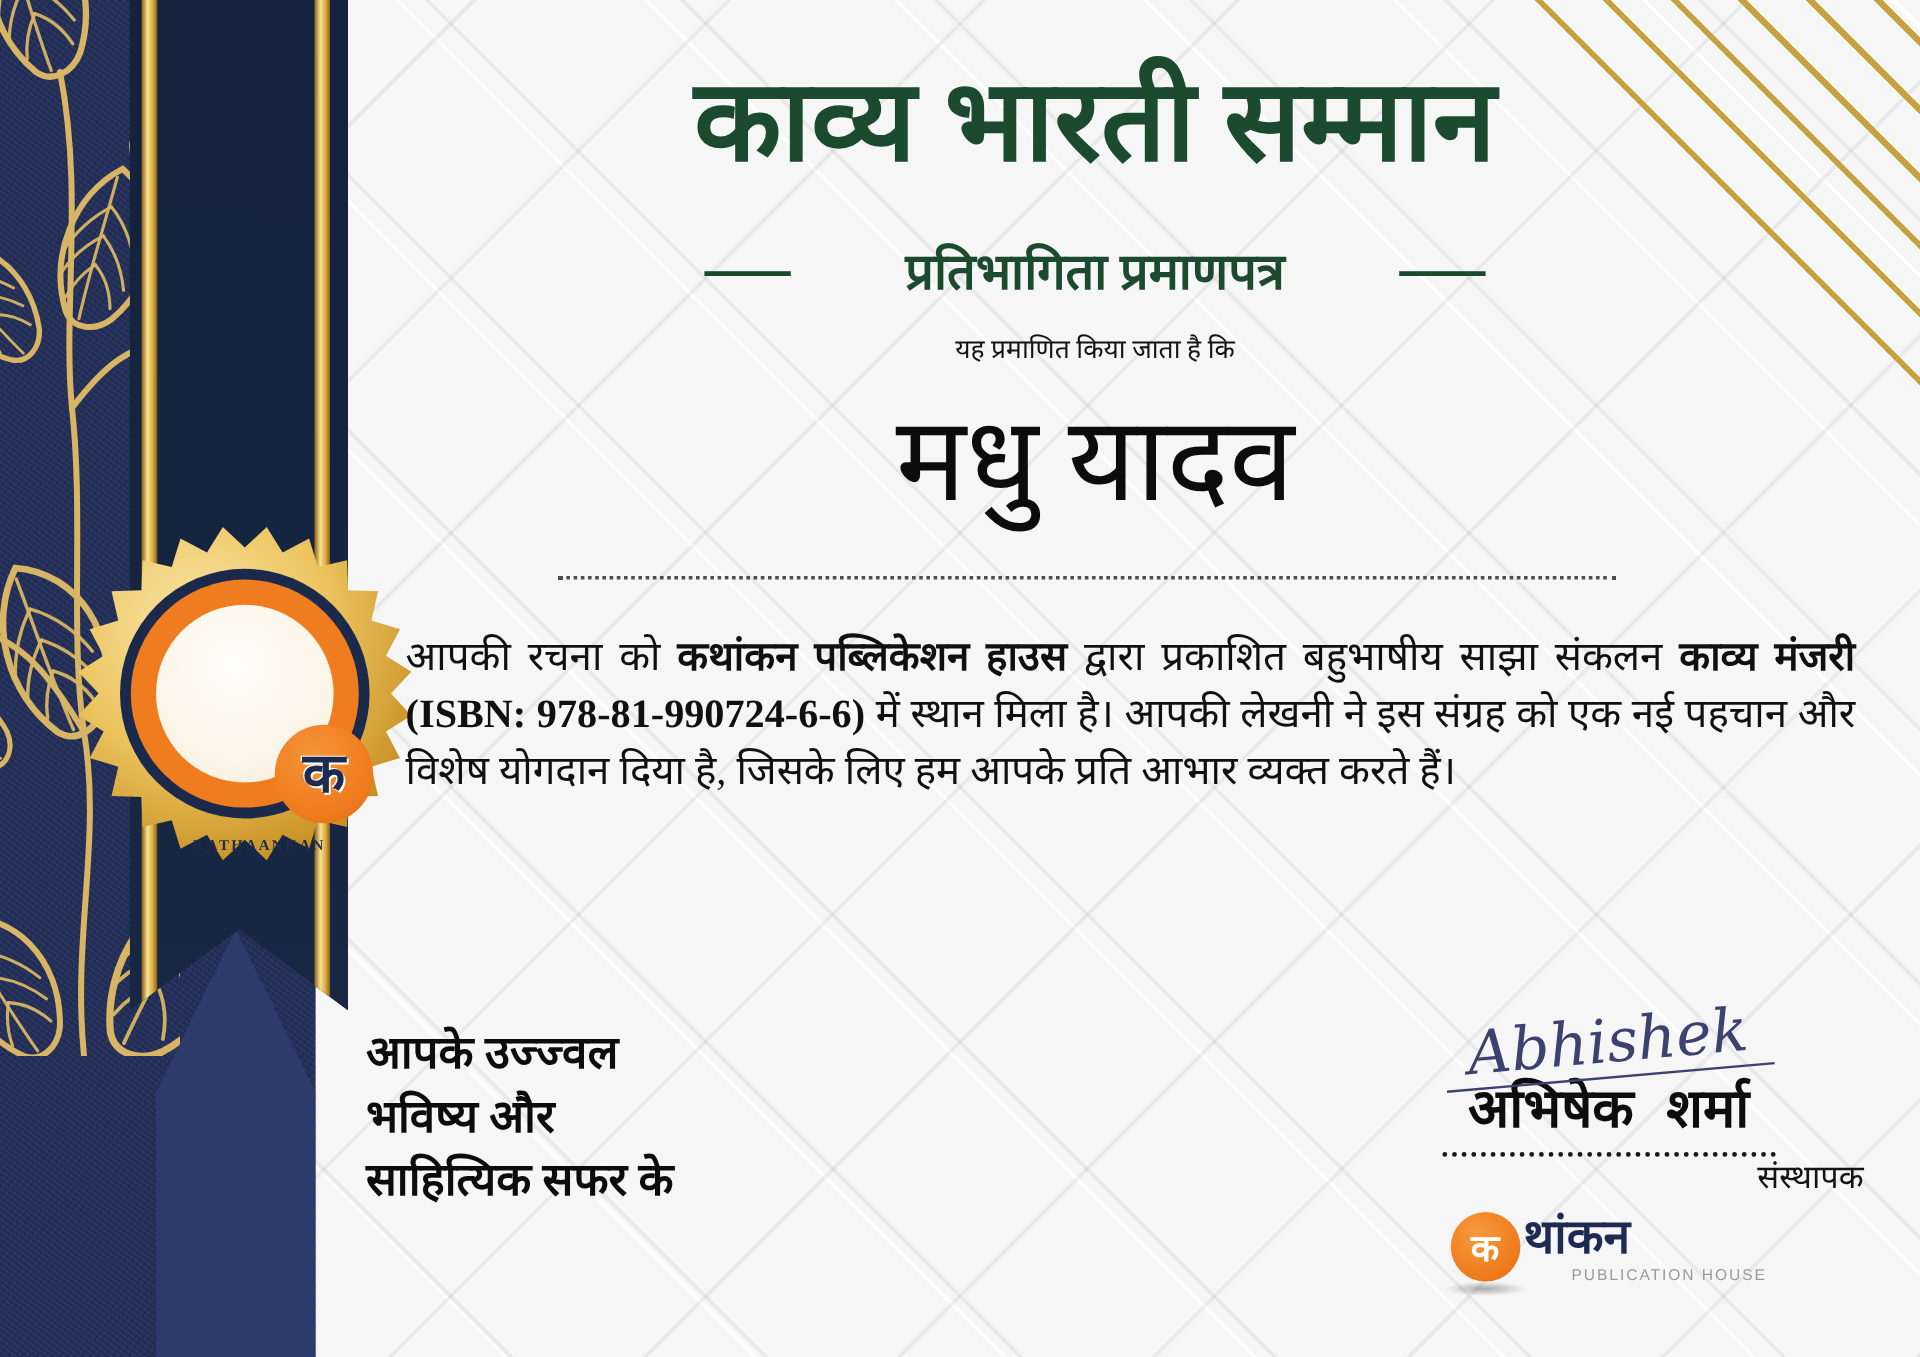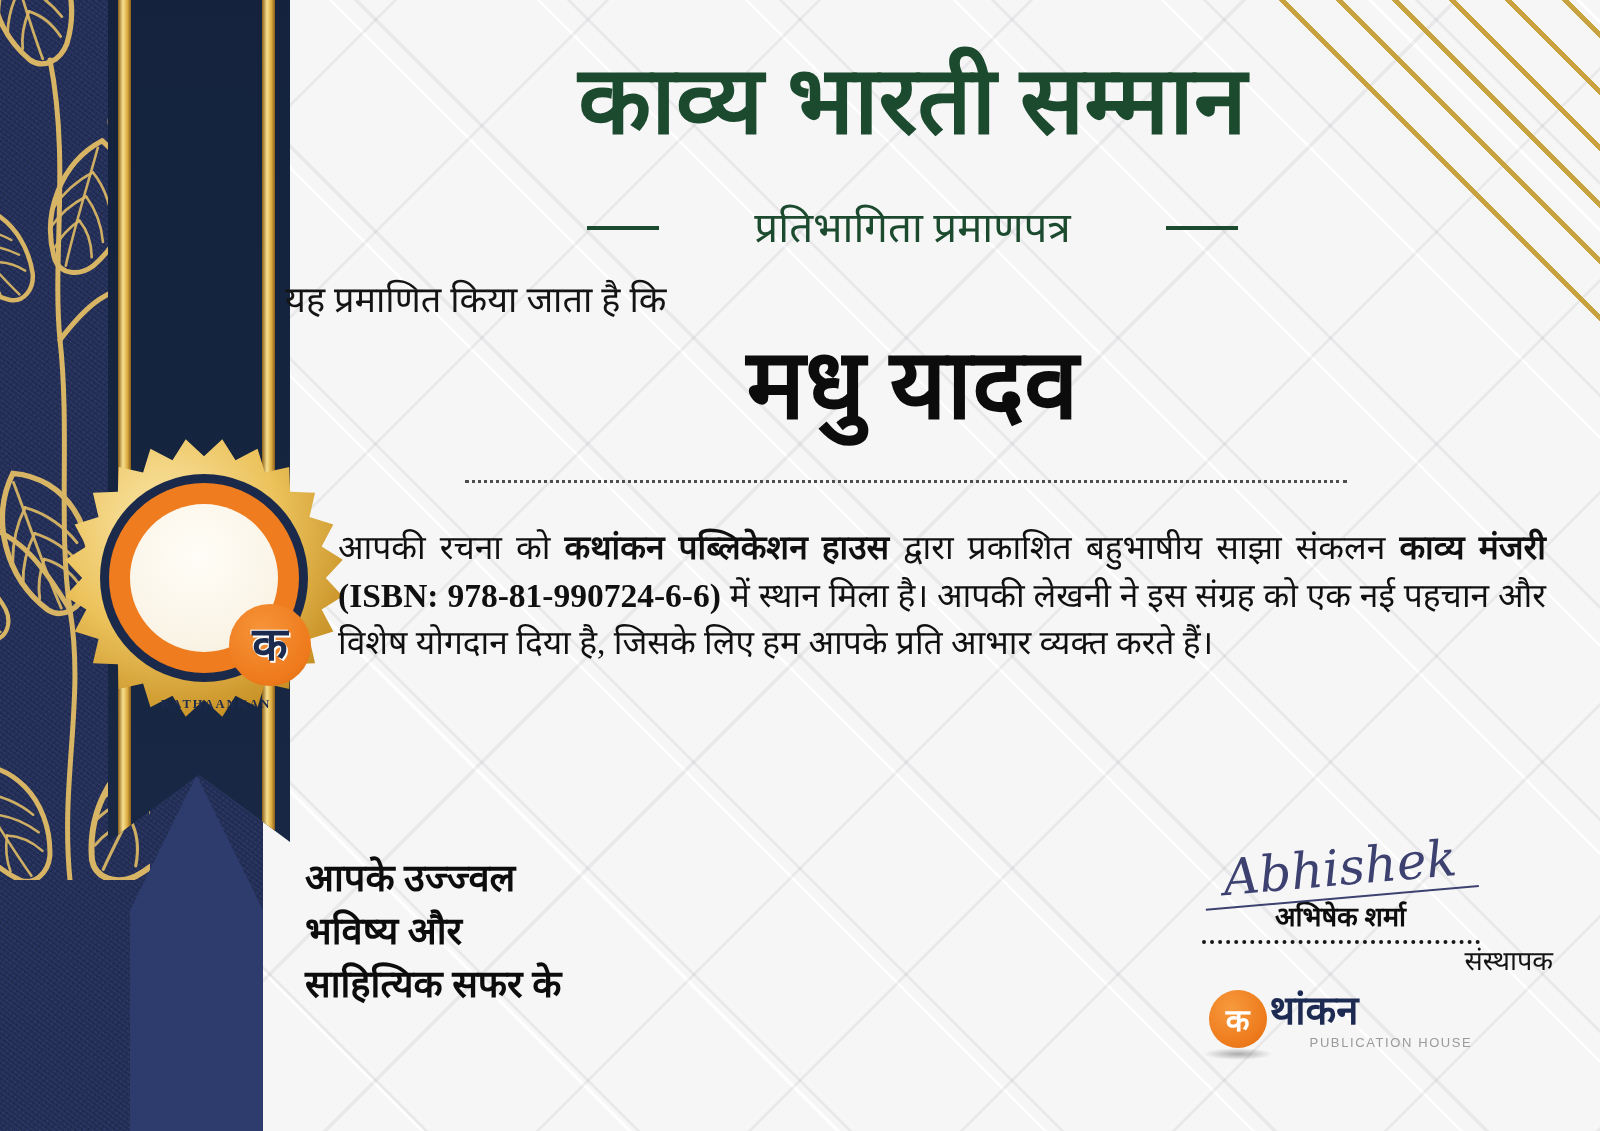--- a/index.html
+++ b/index.html
@@ -60,41 +60,41 @@
     text-shadow:1.5px 1.5px 0 #ffffff, -1px -1px 0 #ffffff;}
   .seal-brand{position:absolute;left:0;right:0;top:193px;text-align:center;
     font-size:12.5px;font-weight:700;letter-spacing:2px;color:#1c2b4e;
     font-family:"Liberation Serif",serif;margin-left:24px;}
   
   .title{position:absolute;left:285px;top:40px;width:1255px;text-align:center;
     font-size:95px;font-weight:700;color:#1c4a2e;line-height:1.3;}
   .subtitle-row{position:absolute;left:285px;top:205px;width:1255px;
     display:flex;align-items:center;justify-content:center;gap:95px;}
   .dash{width:72px;height:4px;background:#1c4a2e;}
-  .subtitle{font-size:42px;font-weight:400;color:#1c4a2e;line-height:1.1;}
-  .certify{position:absolute;left:285px;top:274px;width:1255px;
-    font-size:36px;color:#141414;}
+  .subtitle{font-size:42px;font-weight:700;color:#1c4a2e;line-height:1.1;}
+  .certify{position:absolute;left:285px;top:274px;width:1255px;text-align:center;
+    font-size:22px;color:#141414;}
   .name{position:absolute;left:285px;top:322px;width:1255px;text-align:center;
-    font-size:98px;font-weight:700;color:#0c0c0c;line-height:1.3;}
+    font-size:98px;font-weight:400;color:#0c0c0c;line-height:1.3;}
   .name-dots{position:absolute;left:465px;top:480px;width:882px;height:0;
     border-top:3px dotted #4d4d4d;}
   
   .body-text{position:absolute;left:338px;top:524px;width:1208px;
     font-size:33.5px;line-height:1.42;color:#101010;text-align:justify;}
   .body-text p{margin:0;}
   .b{font-weight:700;}
   
   .wishes{position:absolute;left:305px;top:852px;width:445px;text-align:left;
     font-size:38px;font-weight:700;color:#0c0c0c;line-height:1.4;}
   
   .signature{position:absolute;left:1128px;top:843px;width:425px;text-align:center;}
   .sig-script{display:inline-block;font-family:"DejaVu Serif",serif;font-style:italic;
     font-size:50px;color:#3d4170;transform:rotate(-5deg);line-height:1;
     border-bottom:2px solid #3d4170;padding:0 20px 4px;}
-  .sig-name{font-size:27px;font-weight:700;color:#0d0d0d;margin-top:4px;line-height:1.1;}
+  .sig-name{font-size:45px;font-weight:700;color:#0d0d0d;margin-top:4px;line-height:1.1;font-family:Liberation Mono, monospace;}
   .sig-dots{width:278px;margin:7px auto 3px;border-top:4.5px dotted #181818;height:0;}
   .sig-role{font-size:27px;color:#141414;line-height:1.1;text-align:right;}
   .logo-row{margin-top:14px;display:flex;justify-content:center;align-items:flex-start;gap:3px;}
   .logo-circle{position:relative;width:58px;height:58px;border-radius:50%;
     background:radial-gradient(circle at 38% 32%, #f79a3e, #ee7c1d 65%, #df6c10);
     color:#fff;font-size:31px;font-weight:700;
     display:flex;align-items:center;justify-content:center;flex:0 0 auto;}
   .logo-circle::after{content:"";position:absolute;left:-6px;right:-6px;bottom:-12px;height:12px;
     border-radius:50%;background:radial-gradient(ellipse at center, rgba(0,0,0,0.30), transparent 70%);}
   .logo-col{text-align:left;}

